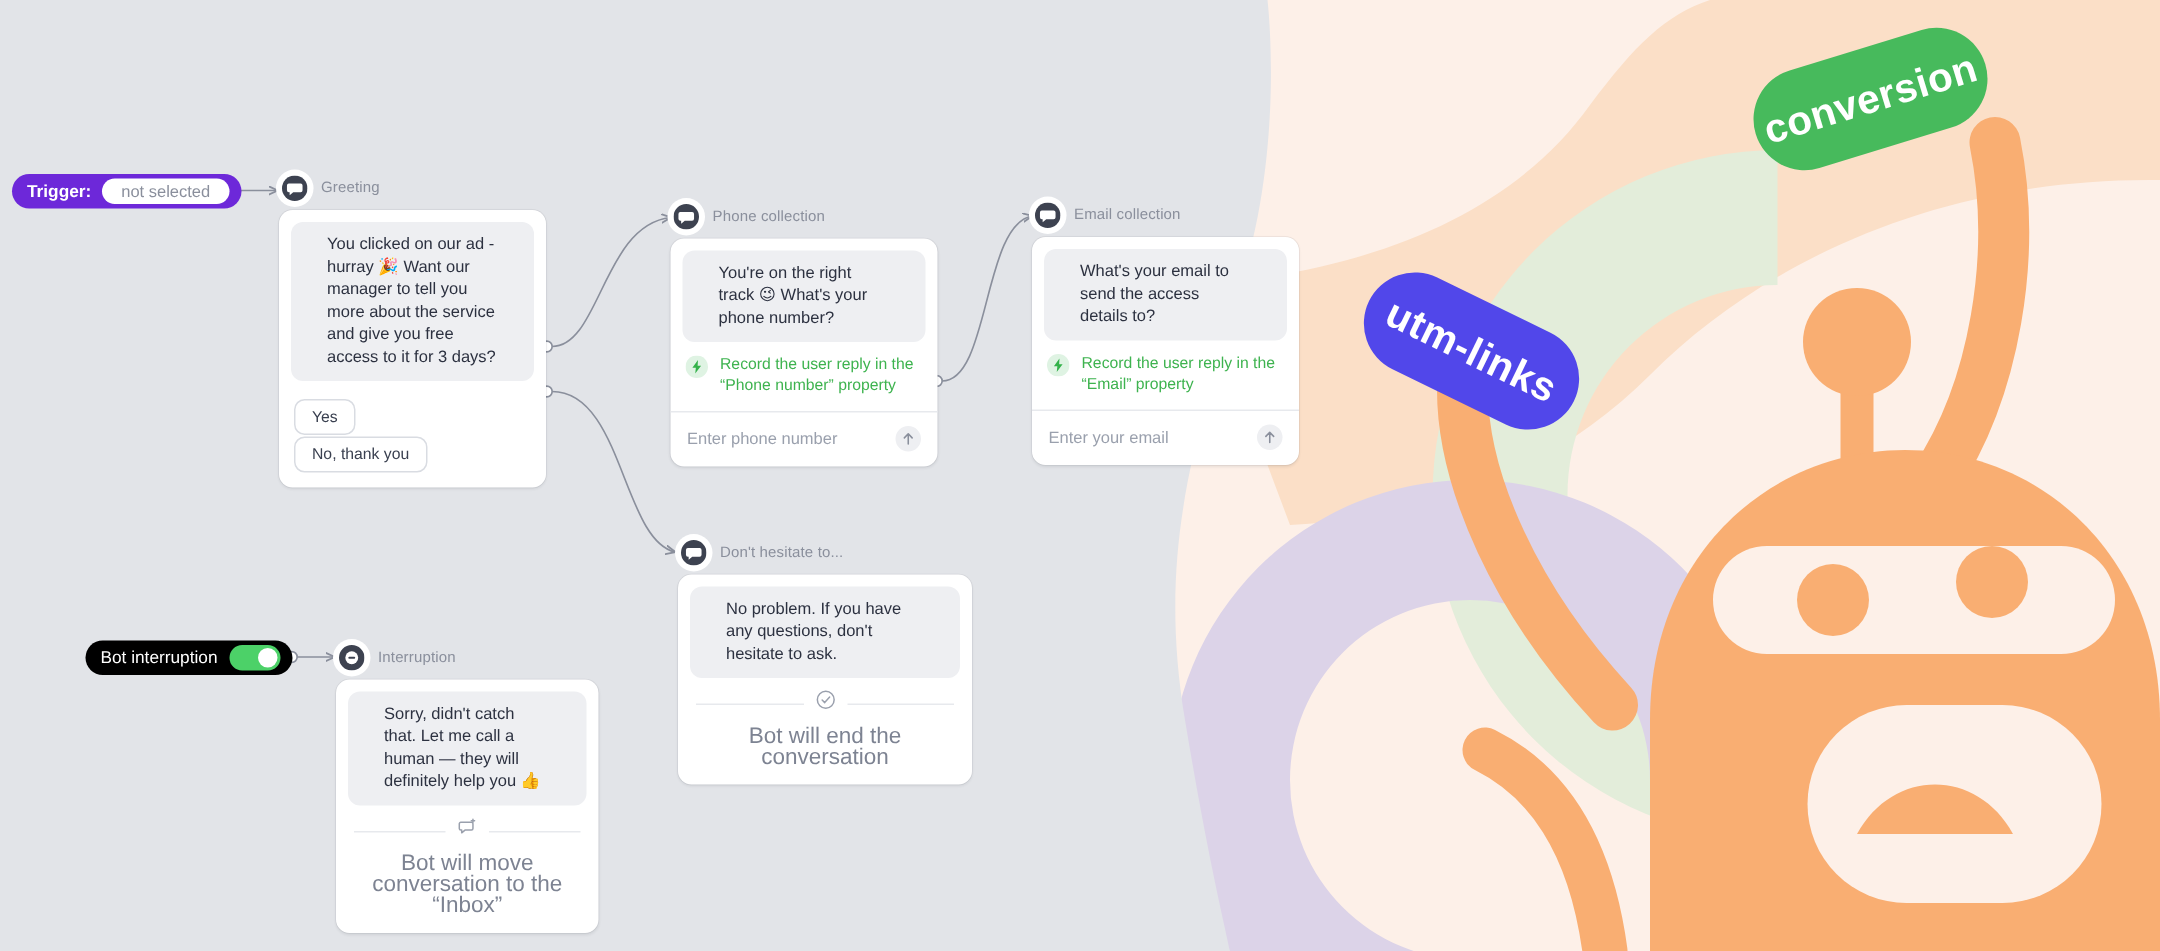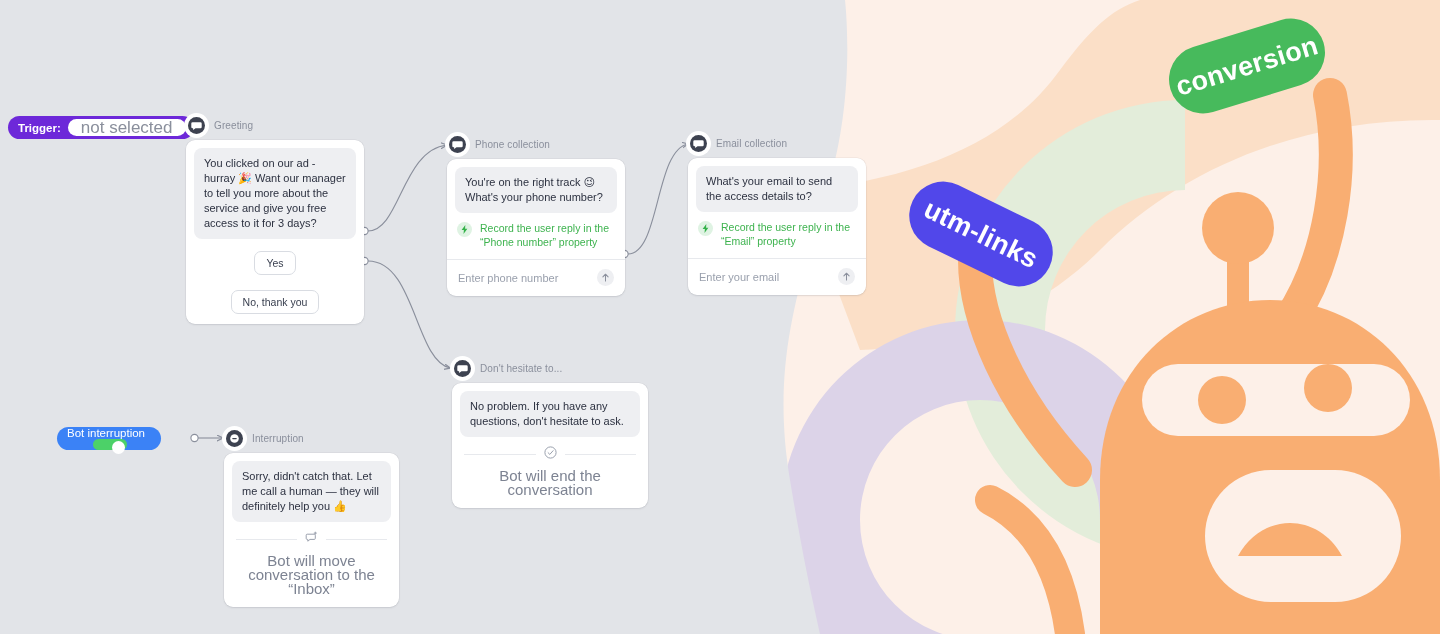--- a/index.html
+++ b/index.html
@@ -27,59 +27,59 @@
   .node-icon svg{display:block;}
   .node-title{
     font-size:10px;color:#8A8F9C;letter-spacing:.1px;white-space:nowrap;
   }
   .card{
     background:#fff;border-radius:9px;
     box-shadow:0 1px 2px rgba(40,45,60,.10),0 0 0 .5px rgba(40,45,60,.07);
     overflow:hidden;
   }
   .bubble{
-    background:#EEEFF2;border-radius:8px;margin:8px;padding:8px 10px;
+    background:#EEEFF2;border-radius:8px;margin:8px;padding:8px 24px;
     font-size:11px;line-height:15px;color:#2C3140;
   }
   .reply-row{
     display:flex;align-items:flex-start;gap:8px;margin:2px 10px 10px 10px;
   }
   .bolt{flex:0 0 auto;margin-top:1px;}
   .reply-text{font-size:10.5px;line-height:14px;color:#3EB34F;}
   .divider{height:1px;background:#E7E9ED;margin:0;}
   .input-row{
     display:flex;align-items:center;justify-content:space-between;
     padding:9px 11px 10px 11px;
   }
   .input-ph{font-size:11px;color:#9AA0AD;}
   .send-btn{
     width:17px;height:17px;border-radius:50%;background:#EEEFF2;
     display:flex;align-items:center;justify-content:center;
   }
-  .answers{padding:4px 10px 10px 10px;display:flex;flex-direction:column;align-items:center;gap:15px;}
+  .answers{padding:4px 10px 10px 10px;display:flex;flex-direction:column;align-items:flex-start;gap:1px;}
   .answer{
     border:1px solid #D9DCE2;border-radius:7px;background:#fff;
     font-size:10.5px;color:#3A4050;padding:4px 11px;line-height:14px;white-space:nowrap;
   }
   .endrow{display:flex;align-items:center;gap:8px;padding:0 12px;}
   .endline{flex:1;height:1px;background:#E7E9ED;}
   .endnote{text-align:center;font-size:15px;line-height:14px;color:#7D8392;padding:6px 12px 11px 12px;}
 
   
   .pill{
     position:absolute;display:flex;align-items:center;border-radius:20px;
     height:23px;padding:0 8px 0 10px;white-space:nowrap;
   }
   .pill-trigger{background:#6d28d9;}
   .pill-trigger .pill-label{color:#fff;font-size:11.5px;font-weight:bold;margin-right:7px;}
   .pill-value{
-    background:#fff;border-radius:12px;font-size:17px;color:#8A8F9C;
+    background:#fff;border-radius:12px;font-size:11px;color:#8A8F9C;
     padding:2.5px 13px;line-height:12px;
   }
-  .pill-toggle{background:#3b82f6;flex-direction:column;}
+  .pill-toggle{background:#000000;}
   .pill-toggle .pill-label{color:#fff;font-size:11.5px;margin-right:8px;}
   .switch{width:34px;height:17px;border-radius:10px;background:#4CD168;position:relative;}
   .switch .knob{position:absolute;top:2px;right:2px;width:13px;height:13px;border-radius:50%;background:#fff;}
 
   
   .tag{
     position:absolute;border-radius:40px;display:flex;align-items:center;justify-content:center;
     color:#fff;font-size:27px;font-weight:bold;letter-spacing:.3px;
   }
   .tag-conversion{background:#47BA5C;}

